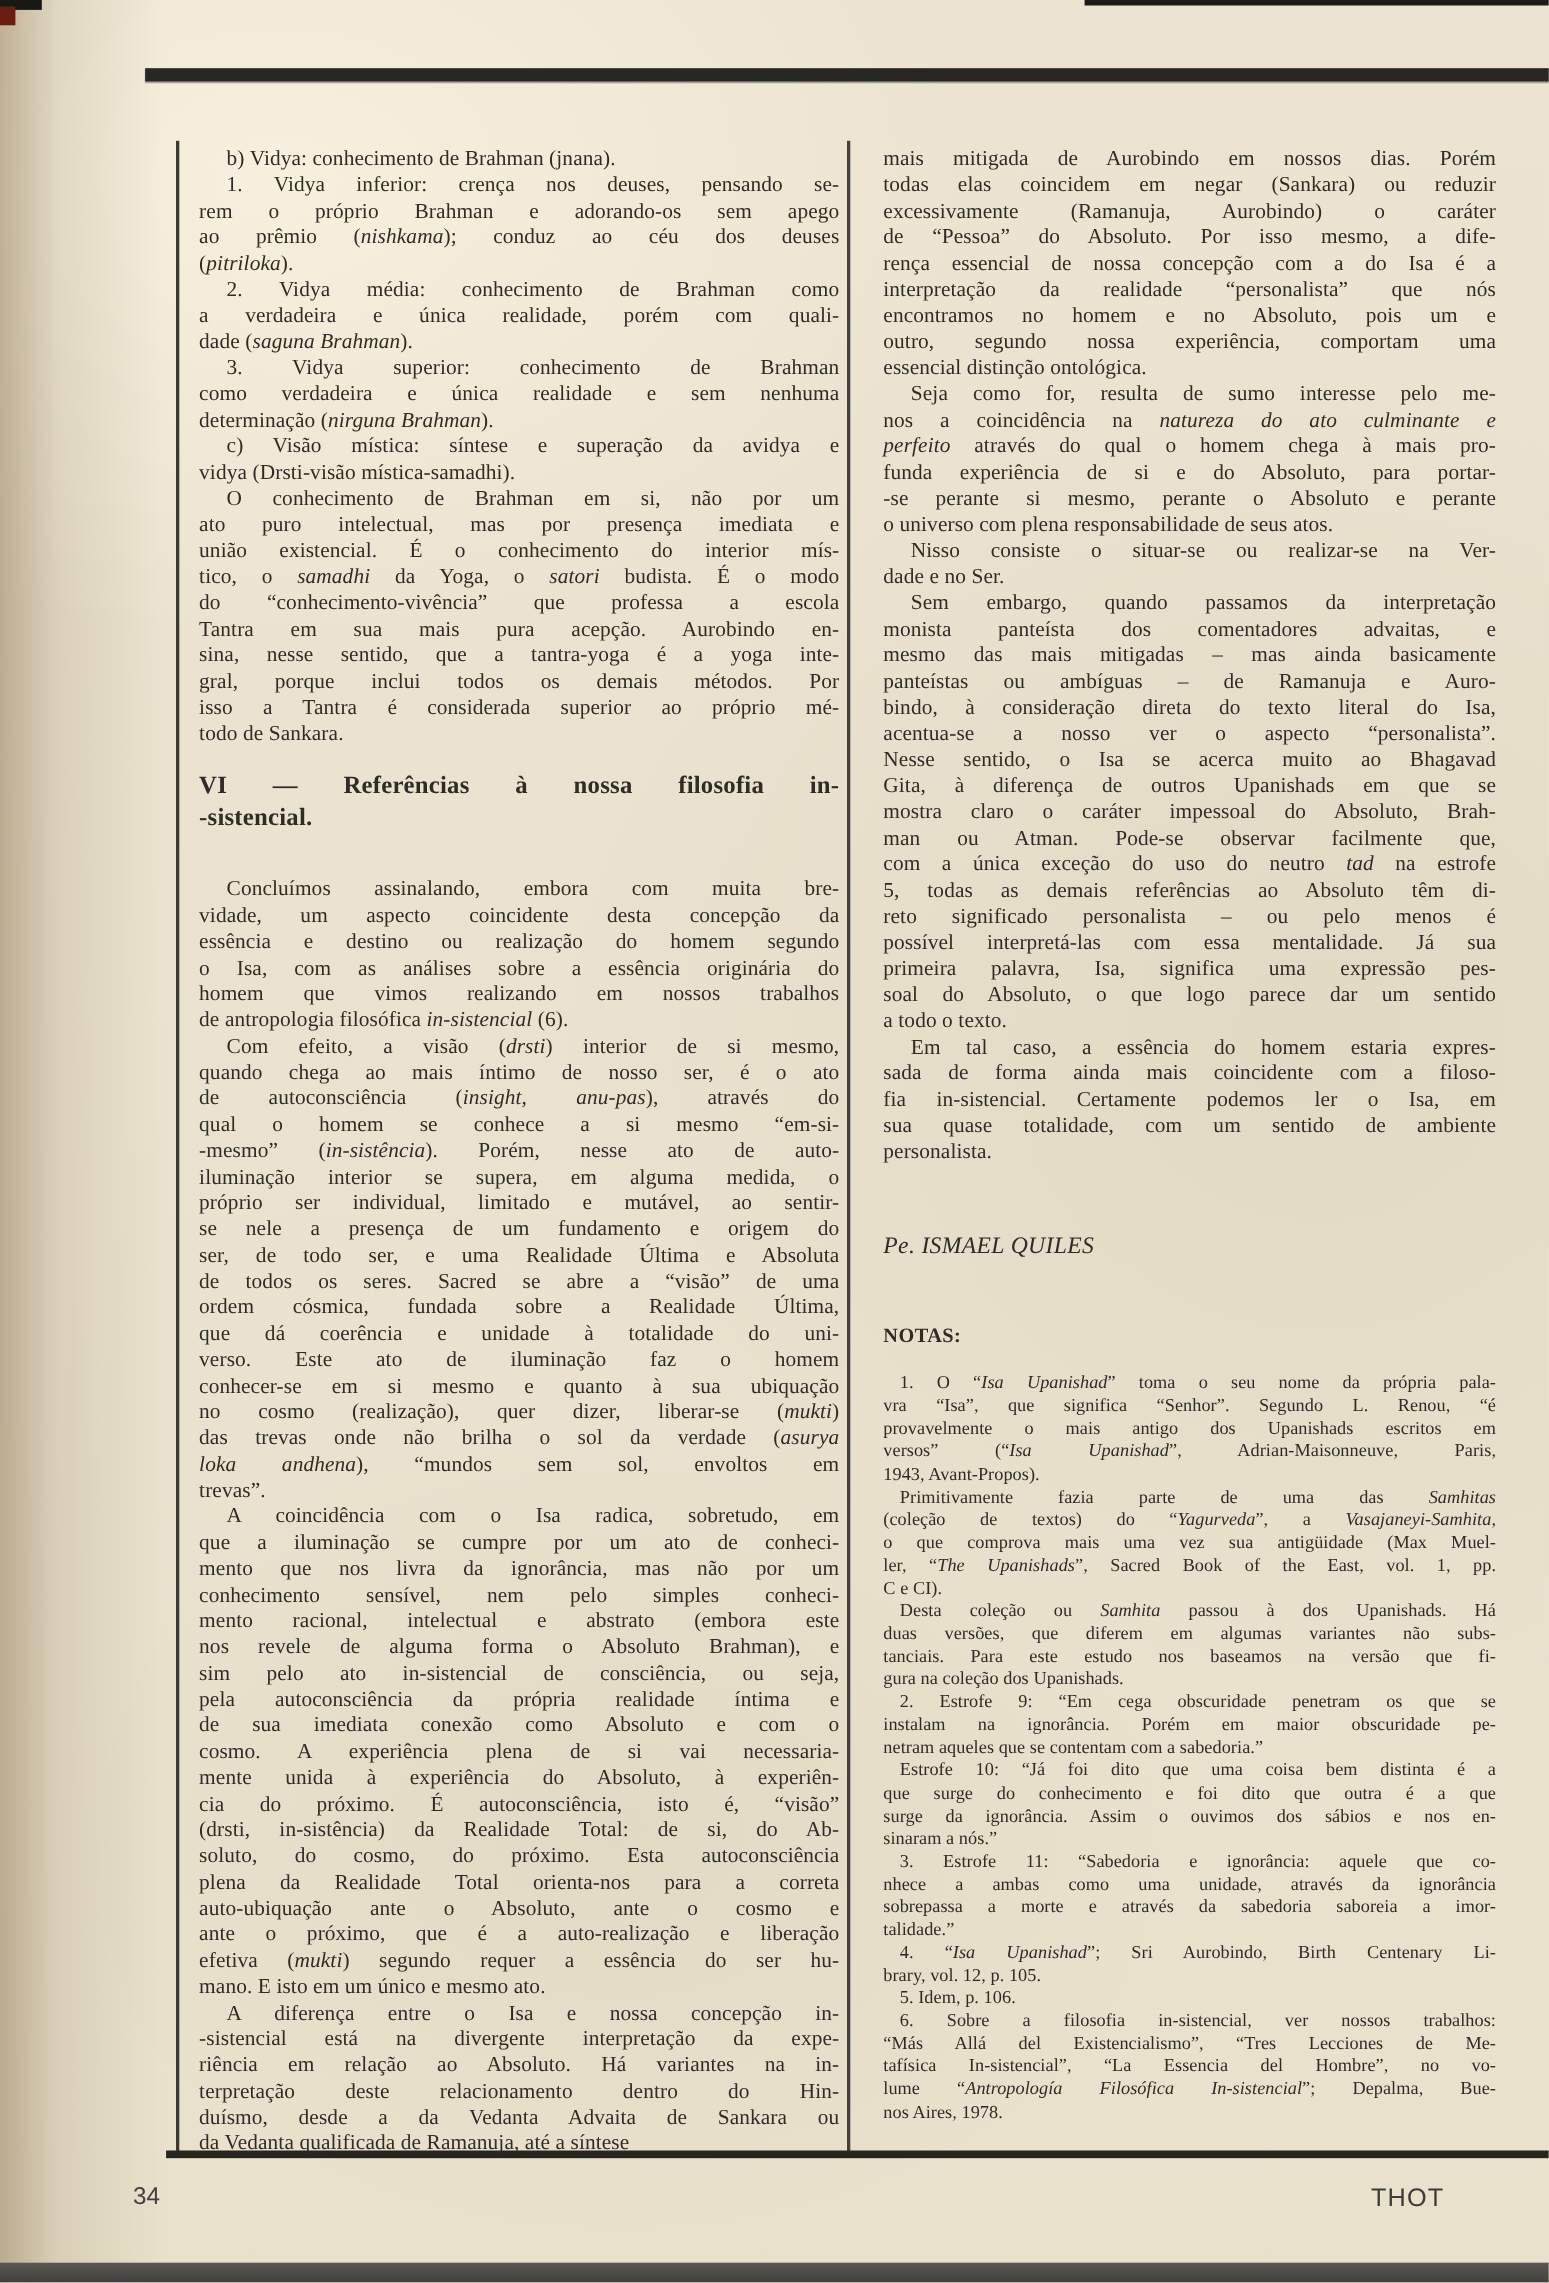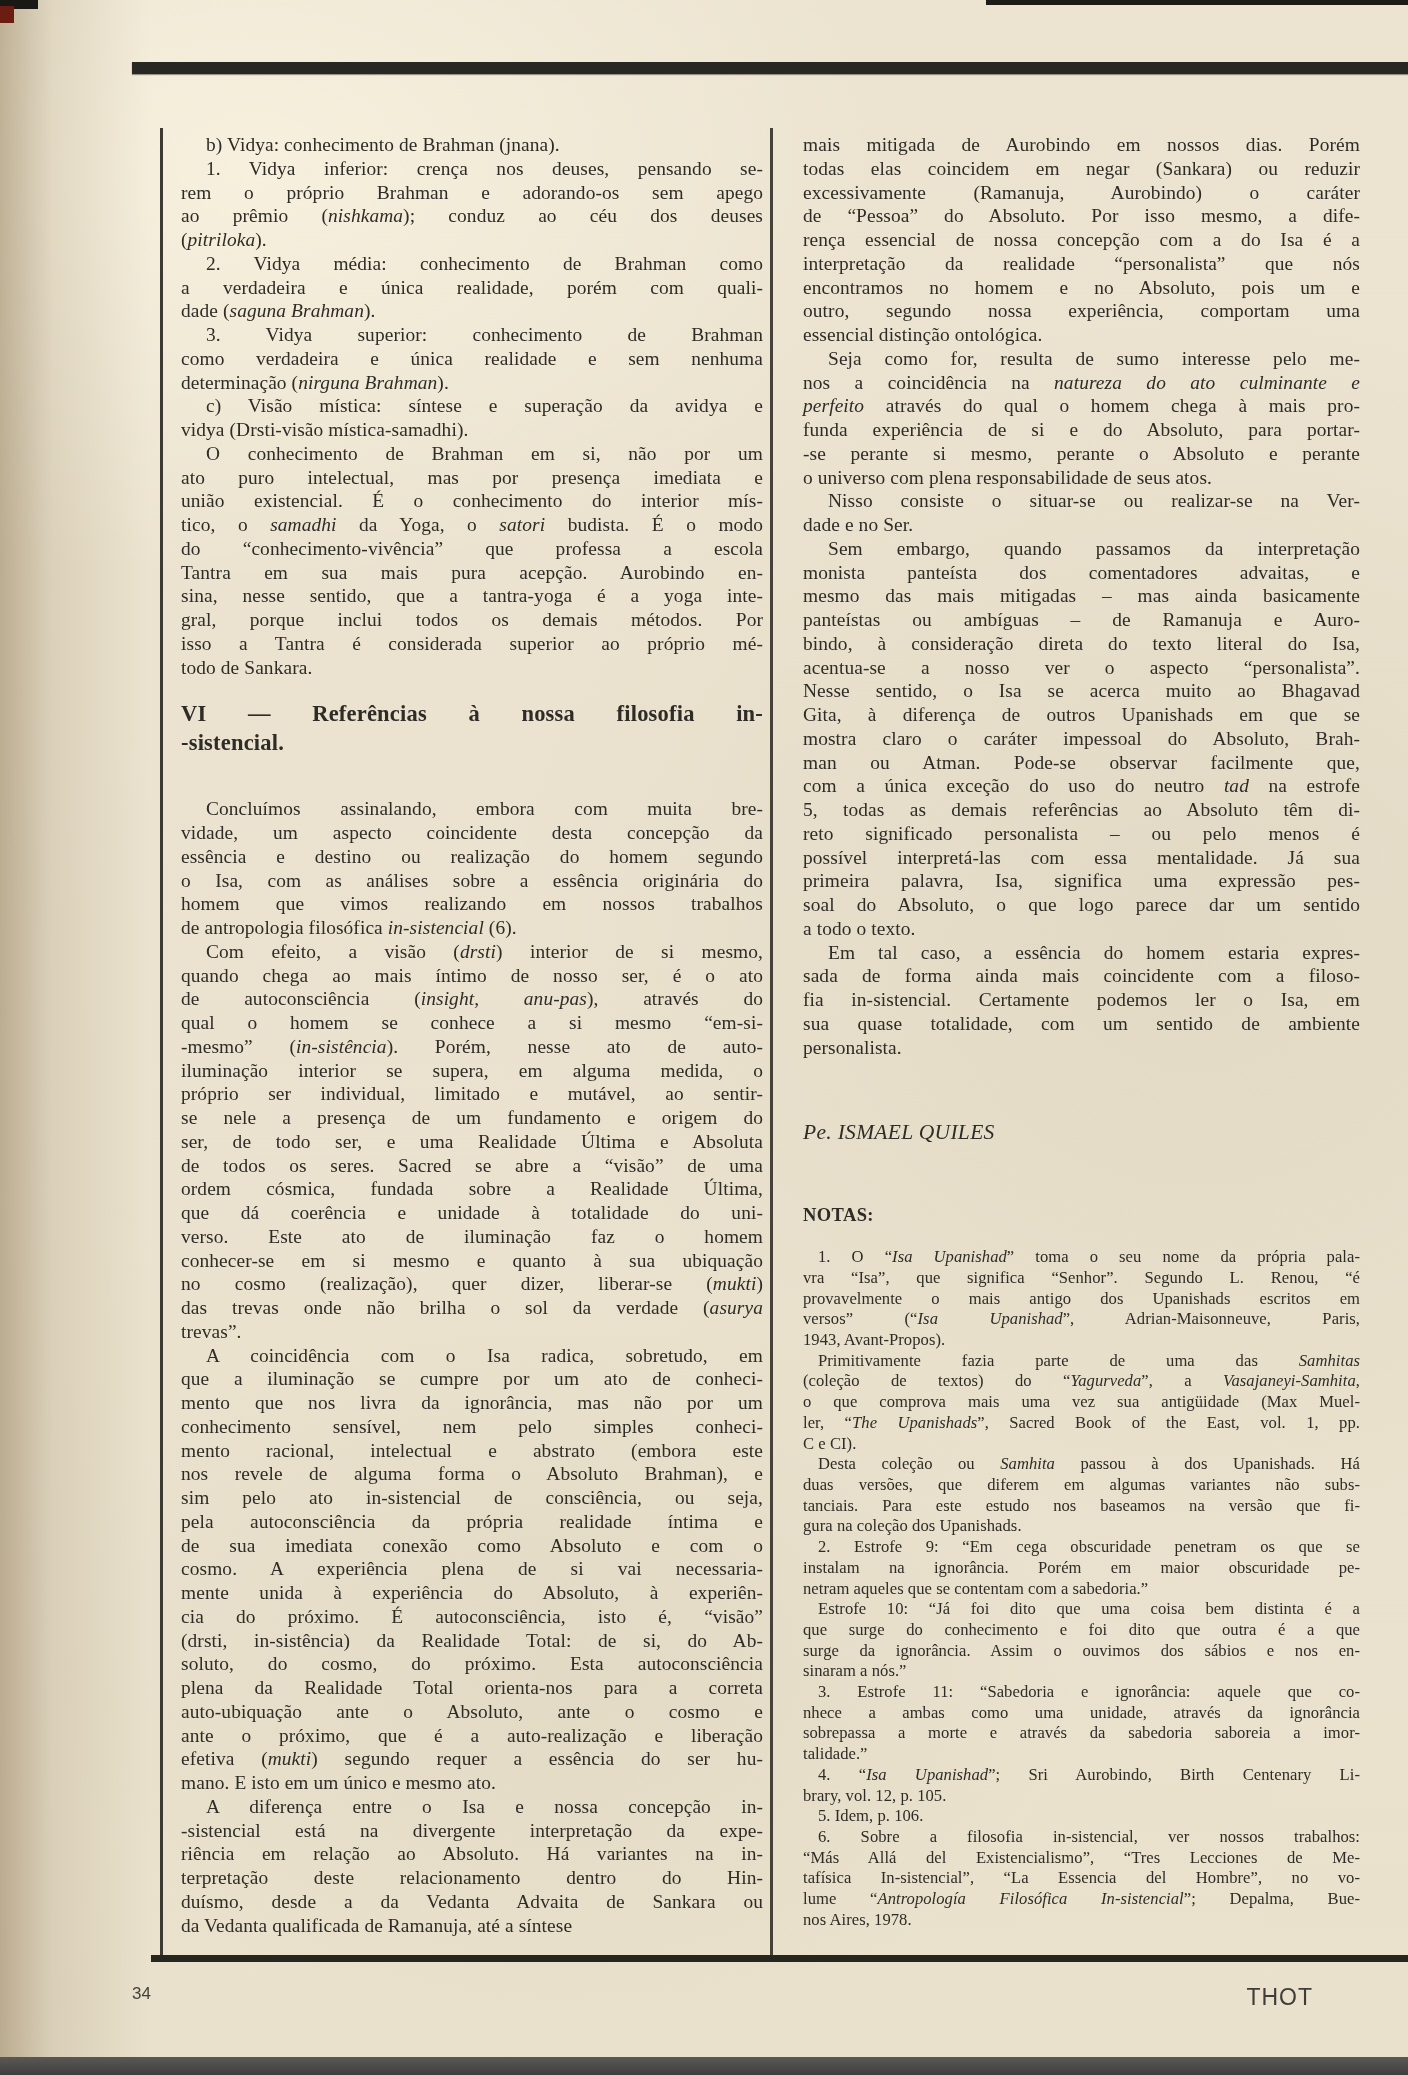--- a/index.html
+++ b/index.html
@@ -39,21 +39,21 @@
   .block .line.last{text-align-last:left;-moz-text-align-last:left;}
   .block.p > .line:first-child{text-indent:25px;}
   .block.cont > .line:first-child{text-indent:0;}
   .block.h{font-weight:700;font-size:22.5px;line-height:29px;margin:20px 0 40px 0;letter-spacing:.2px;}
 
   .signature{margin-top:60px;padding-right:66px;font-style:italic;font-size:21.5px;line-height:27px;letter-spacing:.3px;}
   .notes-label{margin-top:58px;font-weight:700;font-size:18.5px;line-height:23px;letter-spacing:.4px;}
   .notes{margin-top:20px;font-size:16.6px;line-height:20.7px;letter-spacing:.05px;}
   .notes .block.n > .line:first-child{text-indent:15px;}
 
-  .footer-page-number{position:absolute;left:132px;top:1984px;font-family:"Liberation Sans",sans-serif;font-size:17px;color:#44423d;}
+  .footer-page-number{position:absolute;left:121px;top:1984px;font-family:"Liberation Sans",sans-serif;font-size:22px;color:#44423d;}
   .footer-journal{position:absolute;right:95px;top:1984px;font-family:"Liberation Sans",sans-serif;font-size:23px;letter-spacing:1px;color:#3f3d39;}
 </style>
 </head>
 <body>
 
 <div class="paper"></div>
 <div class="left-edge-shade"></div>
 <div class="corner-mark-black"></div>
 <div class="corner-mark-red"></div>
 <div class="top-edge-line"></div>
@@ -121,20 +121,21 @@
       <div class="line">próprio ser individual, limitado e mutável, ao sentir-</div>
       <div class="line">se nele a presença de um fundamento e origem do</div>
       <div class="line">ser, de todo ser, e uma Realidade Última e Absoluta</div>
       <div class="line">de todos os seres. Sacred se abre a “visão” de uma</div>
       <div class="line">ordem cósmica, fundada sobre a Realidade Última,</div>
       <div class="line">que dá coerência e unidade à totalidade do uni-</div>
       <div class="line">verso. Este ato de iluminação faz o homem</div>
       <div class="line">conhecer-se em si mesmo e quanto à sua ubiquação</div>
       <div class="line">no cosmo (realização), quer dizer, liberar-se (<i>mukti</i>)</div>
       <div class="line">das trevas onde não brilha o sol da verdade (<i>asurya</i></div>
+      <div class="line"><i>loka andhena</i>), “mundos sem sol, envoltos em</div>
       <div class="line last">trevas”.</div>
     </div>
     <div class="block p">
       <div class="line">A coincidência com o Isa radica, sobretudo, em</div>
       <div class="line">que a iluminação se cumpre por um ato de conheci-</div>
       <div class="line">mento que nos livra da ignorância, mas não por um</div>
       <div class="line">conhecimento sensível, nem pelo simples conheci-</div>
       <div class="line">mento racional, intelectual e abstrato (embora este</div>
       <div class="line">nos revele de alguma forma o Absoluto Brahman), e</div>
       <div class="line">sim pelo ato in-sistencial de consciência, ou seja,</div>

